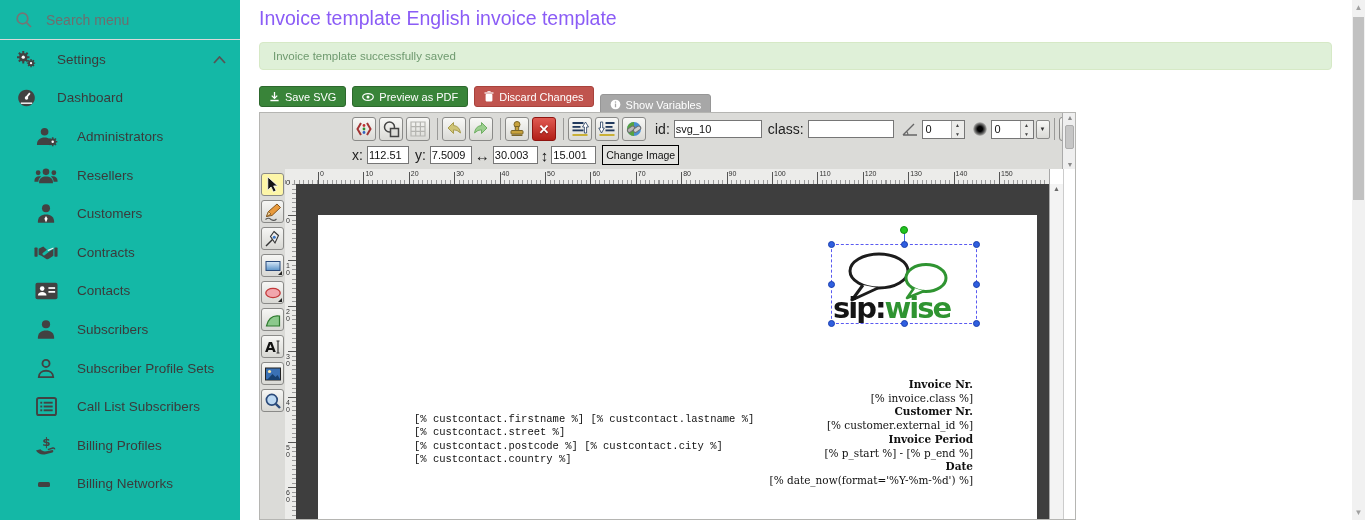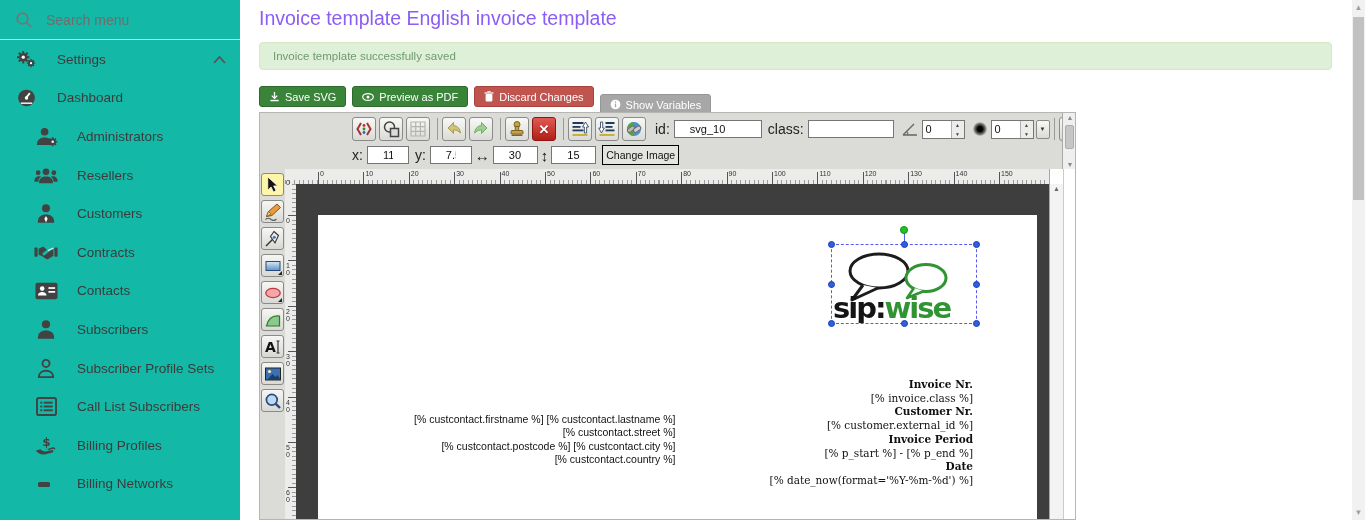--- a/index.html
+++ b/index.html
@@ -38,21 +38,21 @@
   .panel { position:absolute; left:0; top:0; width:817px; height:56px; background:#dbdbd8; }
   .prow1 { position:absolute; left:92px; top:3px; height:26px; display:flex; align-items:center; }
   .prow2 { position:absolute; left:86px; top:31px; height:22px; display:flex; align-items:center; }
   .tbtn { width:24px; height:24px; margin-right:3px; border:1px solid #8a8a88; border-radius:3px;
           background:linear-gradient(#f8f8f6,#dadad6); display:flex; align-items:center; justify-content:center;
           cursor:pointer; flex:0 0 auto; }
   .tbtn.red { background:linear-gradient(#e05a52,#b21f17); border-color:#8e1410; color:#fff;
               font-weight:bold; font-size:13px; text-shadow:0 1px 1px #7a0f0a; }
   .tsep { width:1px; height:22px; background:#9a9a98; margin:0 4px; flex:0 0 1px; }
   .plabel { font-size:14px; color:#222; margin:0 4px 0 6px; }
-  .pinput { height:18px; border:1px solid #767676; background:#fff; font-size:11px; padding:0 15px;
+  .pinput { height:18px; border:1px solid #767676; background:#fff; font-size:11px; padding:0 1px;
             font-family:"Liberation Sans",sans-serif; color:#111; }
   .spin { display:inline-flex; border:1px solid #767676; background:#fff; height:19px; align-items:stretch; }
   .spin .val { width:28px; font-size:11px; padding:2px 2px 0 3px; color:#111; }
   .spin .step { width:13px; border-left:1px solid #b0b0b0; display:flex; flex-direction:column; background:#ececea; }
   .spin .step span { flex:1; font-size:5px; line-height:9px; text-align:center; color:#444; cursor:pointer; }
   .ddbtn { width:14px; height:19px; border:1px solid #8a8a88; border-radius:2px; margin-left:2px;
            background:linear-gradient(#f8f8f6,#dadad6); font-size:6px; color:#333; display:flex;
            align-items:center; justify-content:center; cursor:pointer; }
   .change-image { margin-left:6px; border:1.5px solid #000; background:#e4e4e1; font-size:10.5px;
                   padding:3px 3px; cursor:pointer; color:#111; }
@@ -85,22 +85,22 @@
             background-size:4px 100%; background-position:right 31px; background-repeat:repeat-y; z-index:2;}
   .hmaj { position:absolute; top:3px; bottom:0; width:1px; background:#555; }
   .hlab { position:absolute; top:1px; font-size:7px; color:#333; }
   .vmaj { position:absolute; left:3px; right:0; height:1px; background:#555; }
   .vlab { position:absolute; left:1px; width:9px; font-size:7px; line-height:7px; color:#333; }
 
   
   .workspace { position:absolute; left:36px; top:71px; width:753px; bottom:0; background:#3e3e3e; overflow:hidden; }
   .page { position:absolute; left:22px; top:31px; width:719px; height:420px; background:#fff; }
 
-  .contact-block { position:absolute; left:96px; top:198px; font-family:Liberation Sans, sans-serif;
-                   font-size:10.5px; line-height:13.4px; color:#111; white-space:nowrap;text-align:right; }
+  .contact-block { position:absolute; left:96px; top:198px; font-family:Liberation Mono, monospace;
+                   font-size:10.5px; line-height:13.4px; color:#111; white-space:nowrap; }
   .invoice-block { position:absolute; right:64px; top:163px; text-align:right;
                    font-family:"DejaVu Serif","Liberation Serif",serif; font-size:10.5px; line-height:13.7px;
                    color:#111; white-space:nowrap; }
   .invoice-block .bold { font-weight:bold; }
 
   .logo-svg { position:absolute; left:515px; top:32px; }
   .selection { position:absolute; left:513px; top:29px; width:146px; height:80px;
                border:1px dashed #5a5af0; }
   .handle { position:absolute; width:7px; height:7px; border-radius:50%; background:#2f5fe0;
             border:1px solid #1b3fae; }

